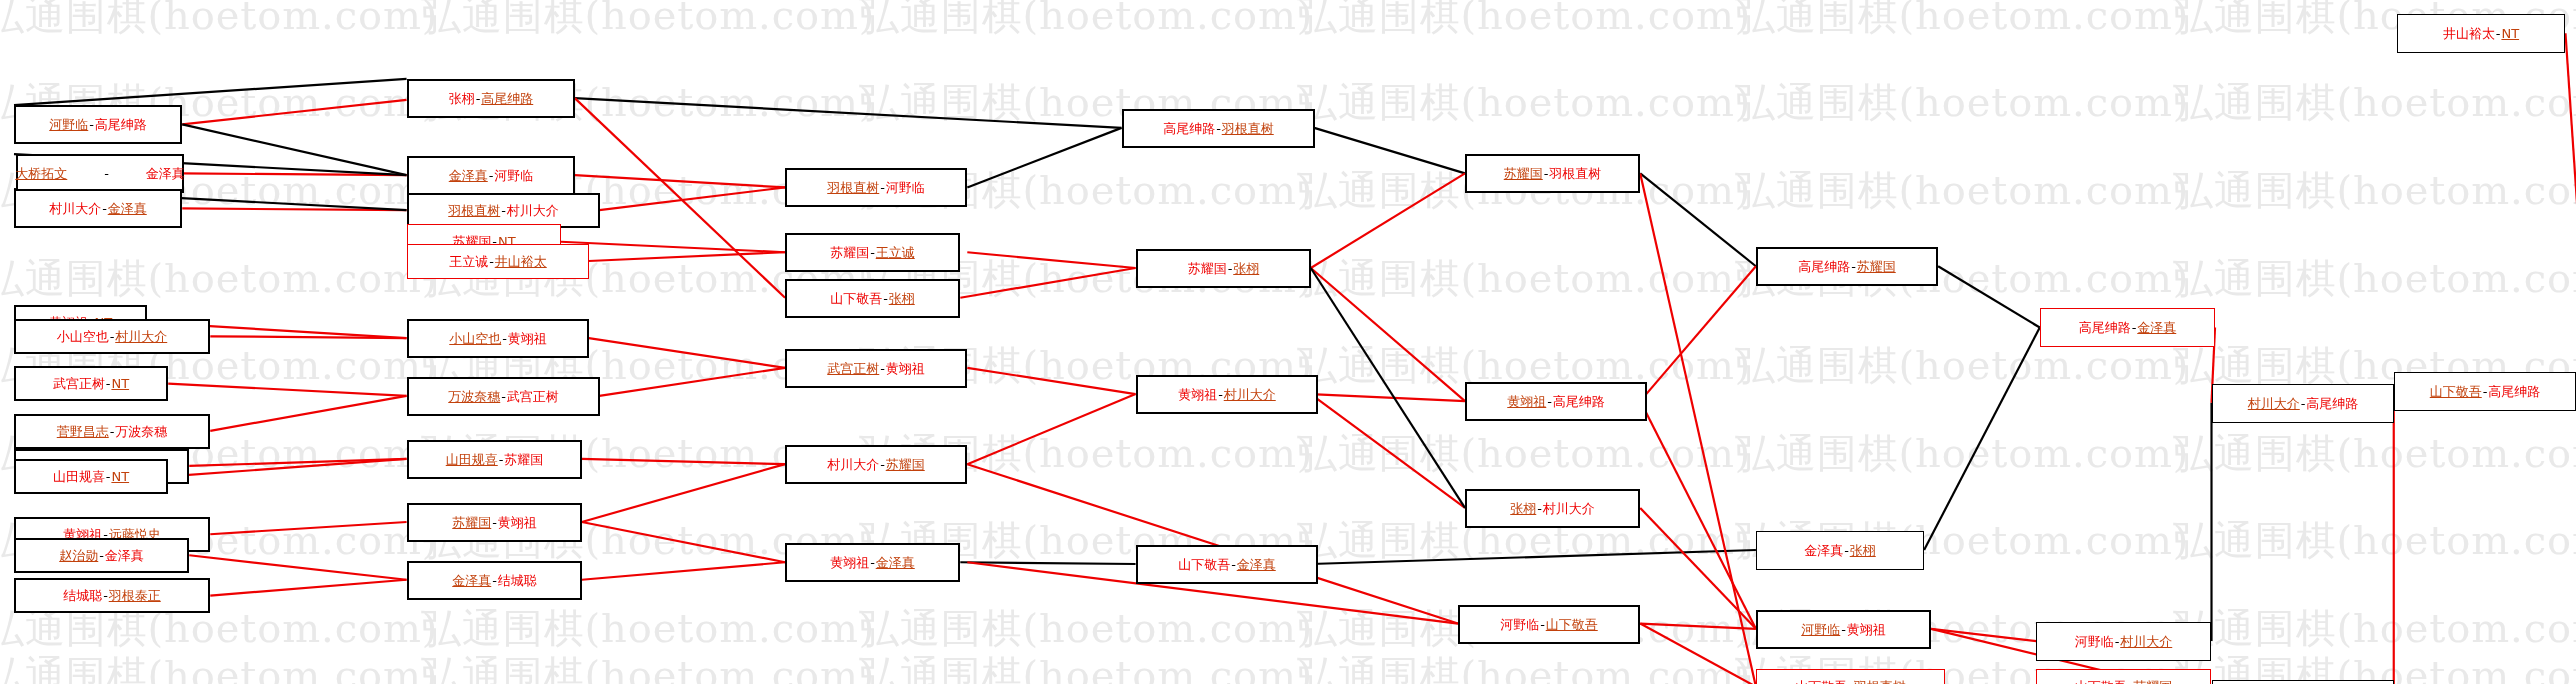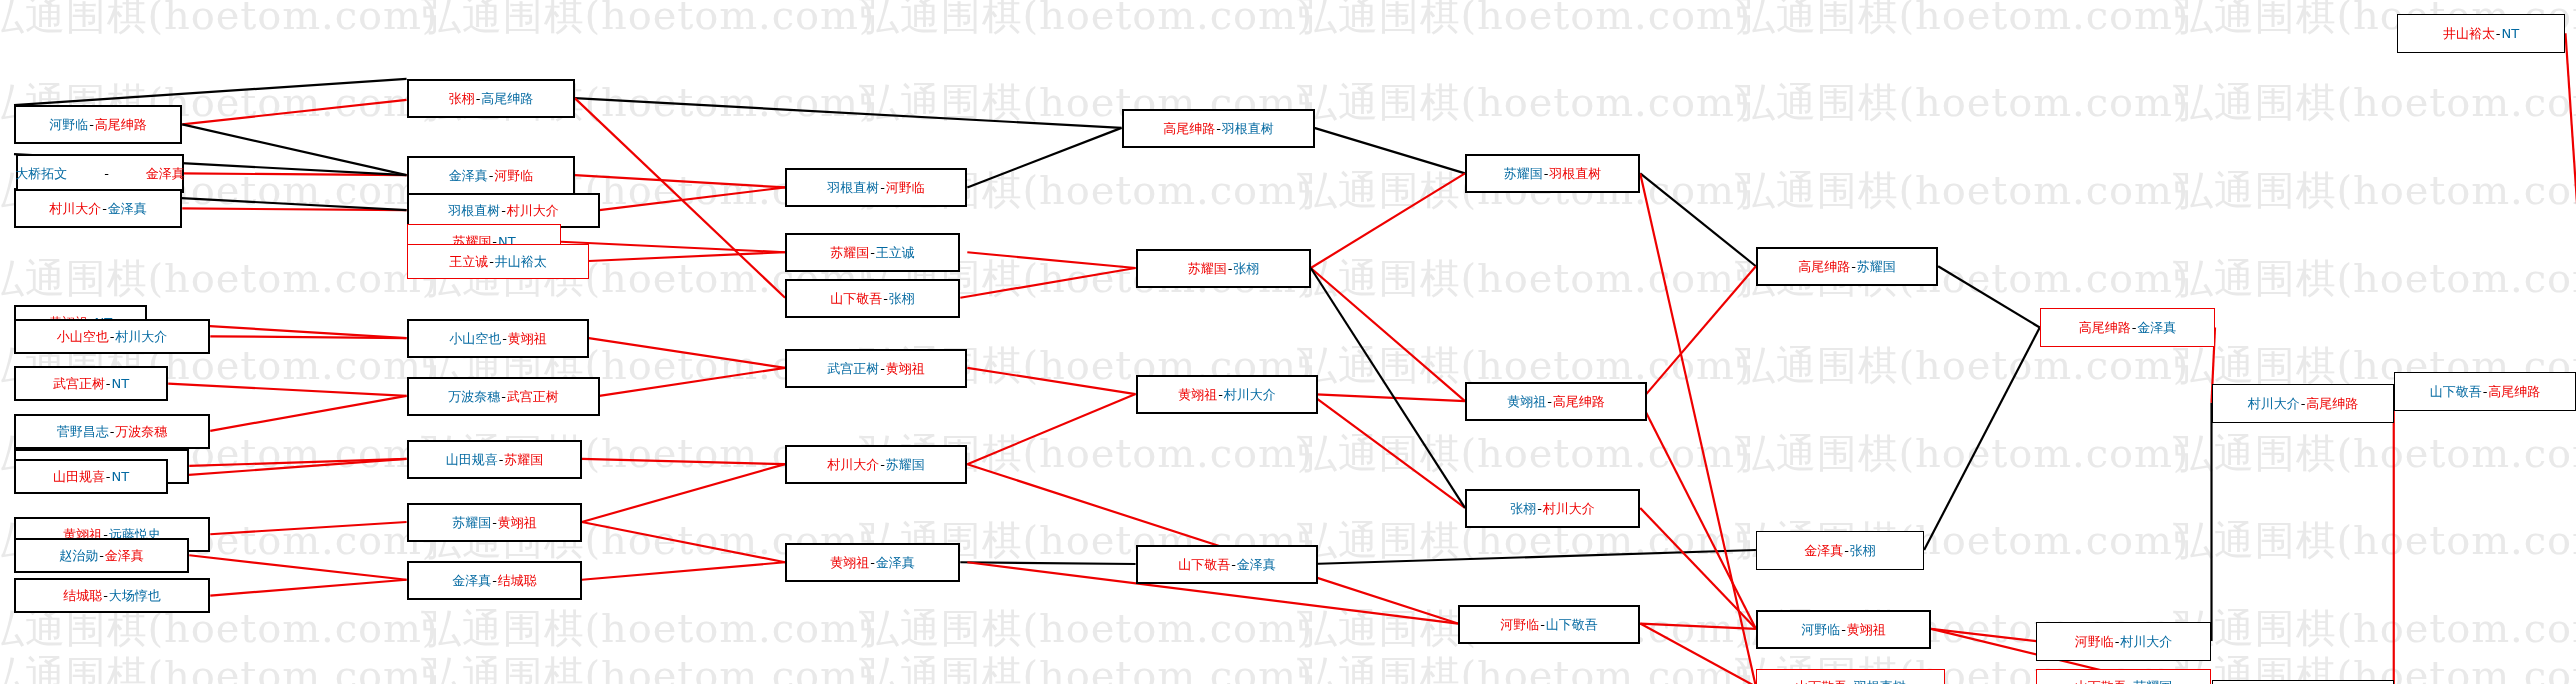--- a/index.html
+++ b/index.html
@@ -56,21 +56,21 @@
     white-space: nowrap;
     display: flex;
     align-items: center;
     justify-content: center;
     padding: 1.8px 4.4px;
     font-family: "DejaVu Sans", "Liberation Sans", sans-serif;
   }
   .node.thick { border-width: 2.3px; }
   .node.red-border { border-color: #ee0000; }
   .node .w { color: #ee0000; }
-  .node .l { color: #0369a1; }
+  .node .l { color: #c2410c; text-decoration: underline; }
   .node .sep { color: #000000; padding: 0 0.9px; }
 </style>
 </head>
 <body>
 
 <div id="stage">
   <div id="watermarks">
       <div class="wm" style="left: -16px; top: -12.3px;">弘通围棋(hoetom.com)</div>
       <div class="wm" style="left: 421px; top: -12.3px;">弘通围棋(hoetom.com)</div>
       <div class="wm" style="left: 859px; top: -12.3px;">弘通围棋(hoetom.com)</div>
@@ -242,21 +242,21 @@
         <span class="l">远藤悦史</span>
       </div>
       <div class="node thick" style="left: 14px; top: 538px; width: 175px; height: 35px;">
         <span class="l">赵治勋</span>
         <span class="sep">-</span>
         <span class="w">金泽真</span>
       </div>
       <div class="node thick" style="left: 14px; top: 578px; width: 196px; height: 35px;">
         <span class="w">结城聪</span>
         <span class="sep">-</span>
-        <span class="l">大场惇也</span>
+        <span class="l">羽根泰正</span>
       </div>
       <div class="node thick" style="left: 407px; top: 79px; width: 168px; height: 39px;">
         <span class="w">张栩</span>
         <span class="sep">-</span>
         <span class="l">高尾绅路</span>
       </div>
       <div class="node thick" style="left: 407px; top: 156px; width: 168px; height: 39px;">
         <span class="l">金泽真</span>
         <span class="sep">-</span>
         <span class="w">河野临</span>

